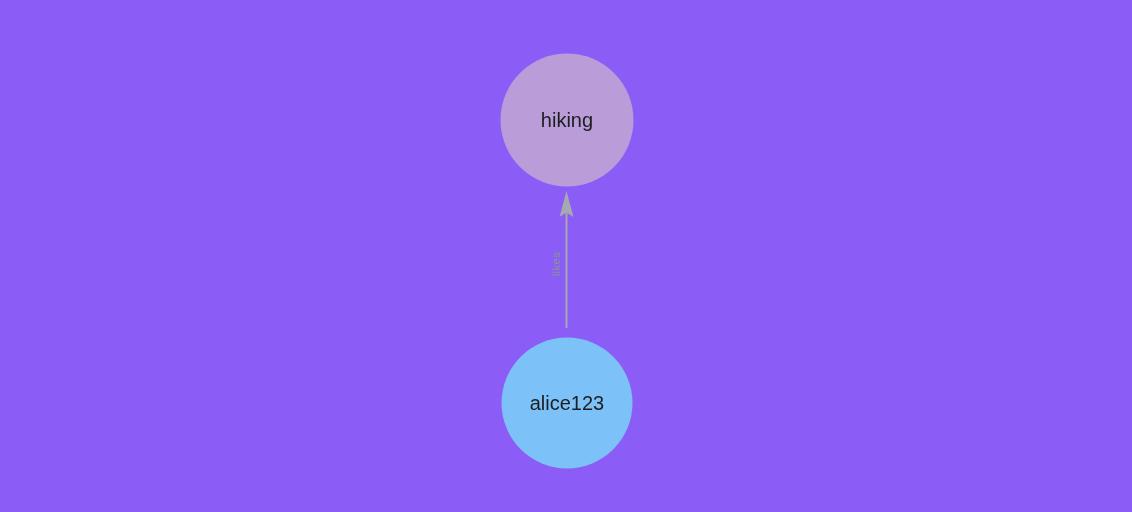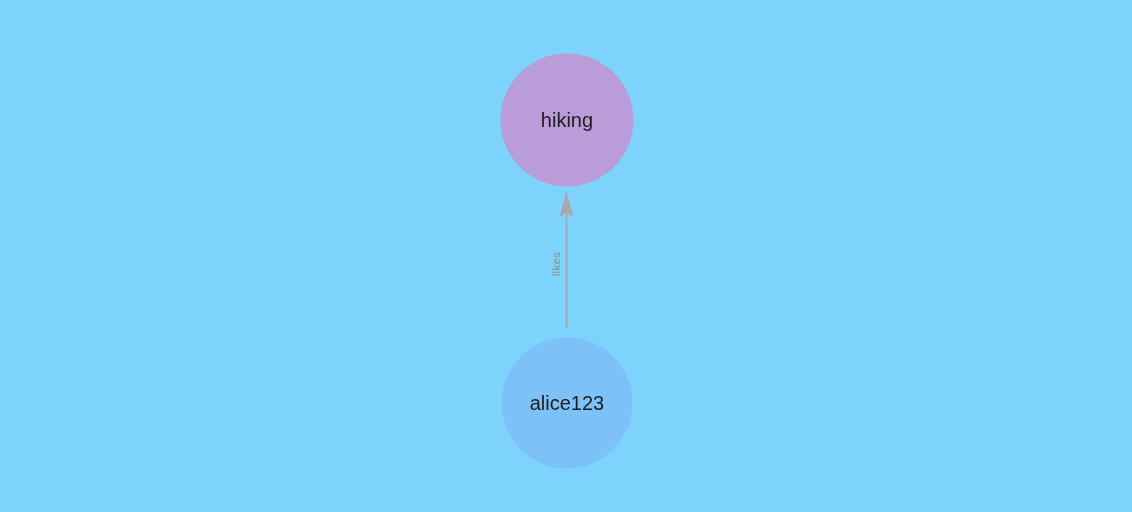--- a/index.html
+++ b/index.html
@@ -33,21 +33,21 @@
     letter-spacing: 0.3px;
   }
   .edge-line {
     stroke-width: 2;
     fill: none;
   }
 </style>
 </head>
 <body>
 
-<div class="stage" style="background: #7dd3fc;">
+<div class="stage" style="background: #8b5cf6;">
   <svg width="1132" height="512" viewBox="0 0 1132 512">
 
     <g>
       <line class="edge-line" x1="566.5" y1="328" x2="566.5" y2="212" stroke="#a6a9b0"></line>
       <polygon points="566.5,191 559.5,217 566.5,212.5 573.5,217" fill="#a6a9b0"></polygon>
       <text class="edge-label" x="560" y="264" text-anchor="middle" transform="rotate(-90 560 264)" fill="#8d9095">likes</text>
     </g>
 
     <g>
       <circle cx="567" cy="120" r="66.5" fill="#b99cd8"></circle>

